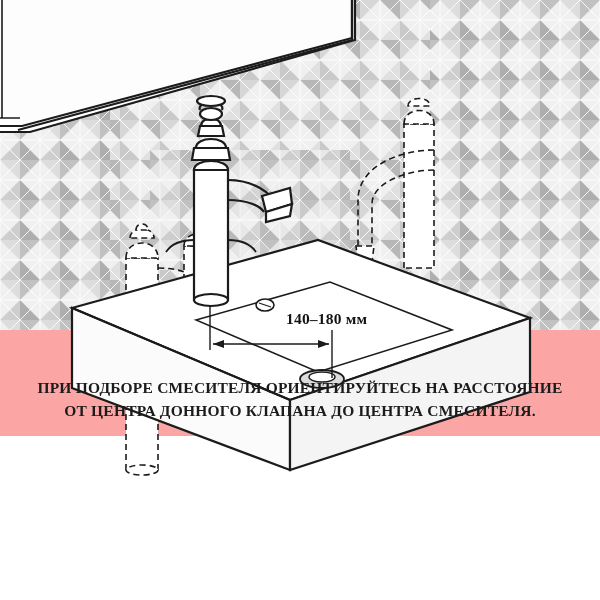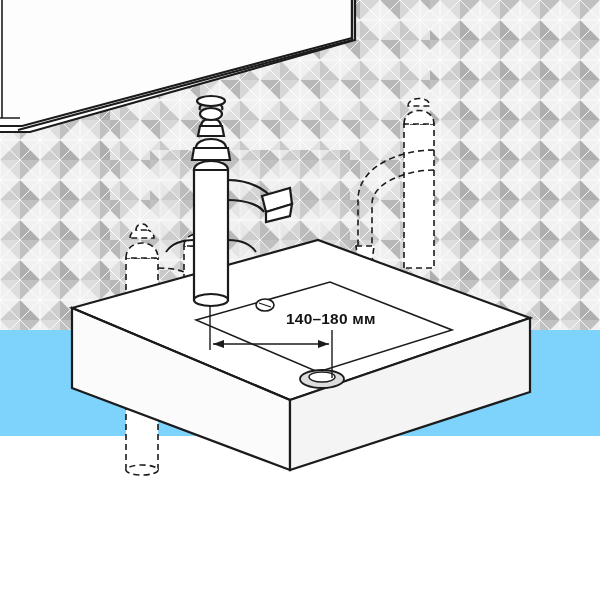--- a/index.html
+++ b/index.html
@@ -10,21 +10,22 @@
   body {
     width: 600px;
     height: 600px;
     font-family: "Liberation Sans", sans-serif;
     overflow: hidden;
   }
   #stage {
     position: relative;
     width: 600px;
     height: 436px;
-    background: #7dd3fc;
+    background: #fca5a5;
+    font-family: Liberation Serif, serif;
   }
   .illustration {
     position: absolute;
     top: 0;
     left: 0;
     width: 600px;
     height: 600px;
   }
   .caption {
     position: absolute;
@@ -160,14 +161,18 @@
       <path d="M262 196 L290 188 L292 204 L266 212 Z"></path>
       <path d="M266 212 L292 204 L290 216 L266 222 Z"></path>
       <path d="M194 240 C178 240 170 246 166 252" fill="none" stroke-width="1.8"></path>
       <path d="M228 240 C244 240 252 246 256 252" fill="none" stroke-width="1.8"></path>
       <ellipse cx="211" cy="300" rx="17" ry="6"></ellipse>
     </g>
   </svg>
 
   <div class="dim-label">140–180 мм</div>
 
+  <div class="caption">
+    <div>ПРИ ПОДБОРЕ СМЕСИТЕЛЯ ОРИЕНТИРУЙТЕСЬ НА РАССТОЯНИЕ</div>
+    <div>ОТ ЦЕНТРА ДОННОГО КЛАПАНА ДО ЦЕНТРА СМЕСИТЕЛЯ.</div>
+  </div>
 
 </div>
 
 </body></html>

